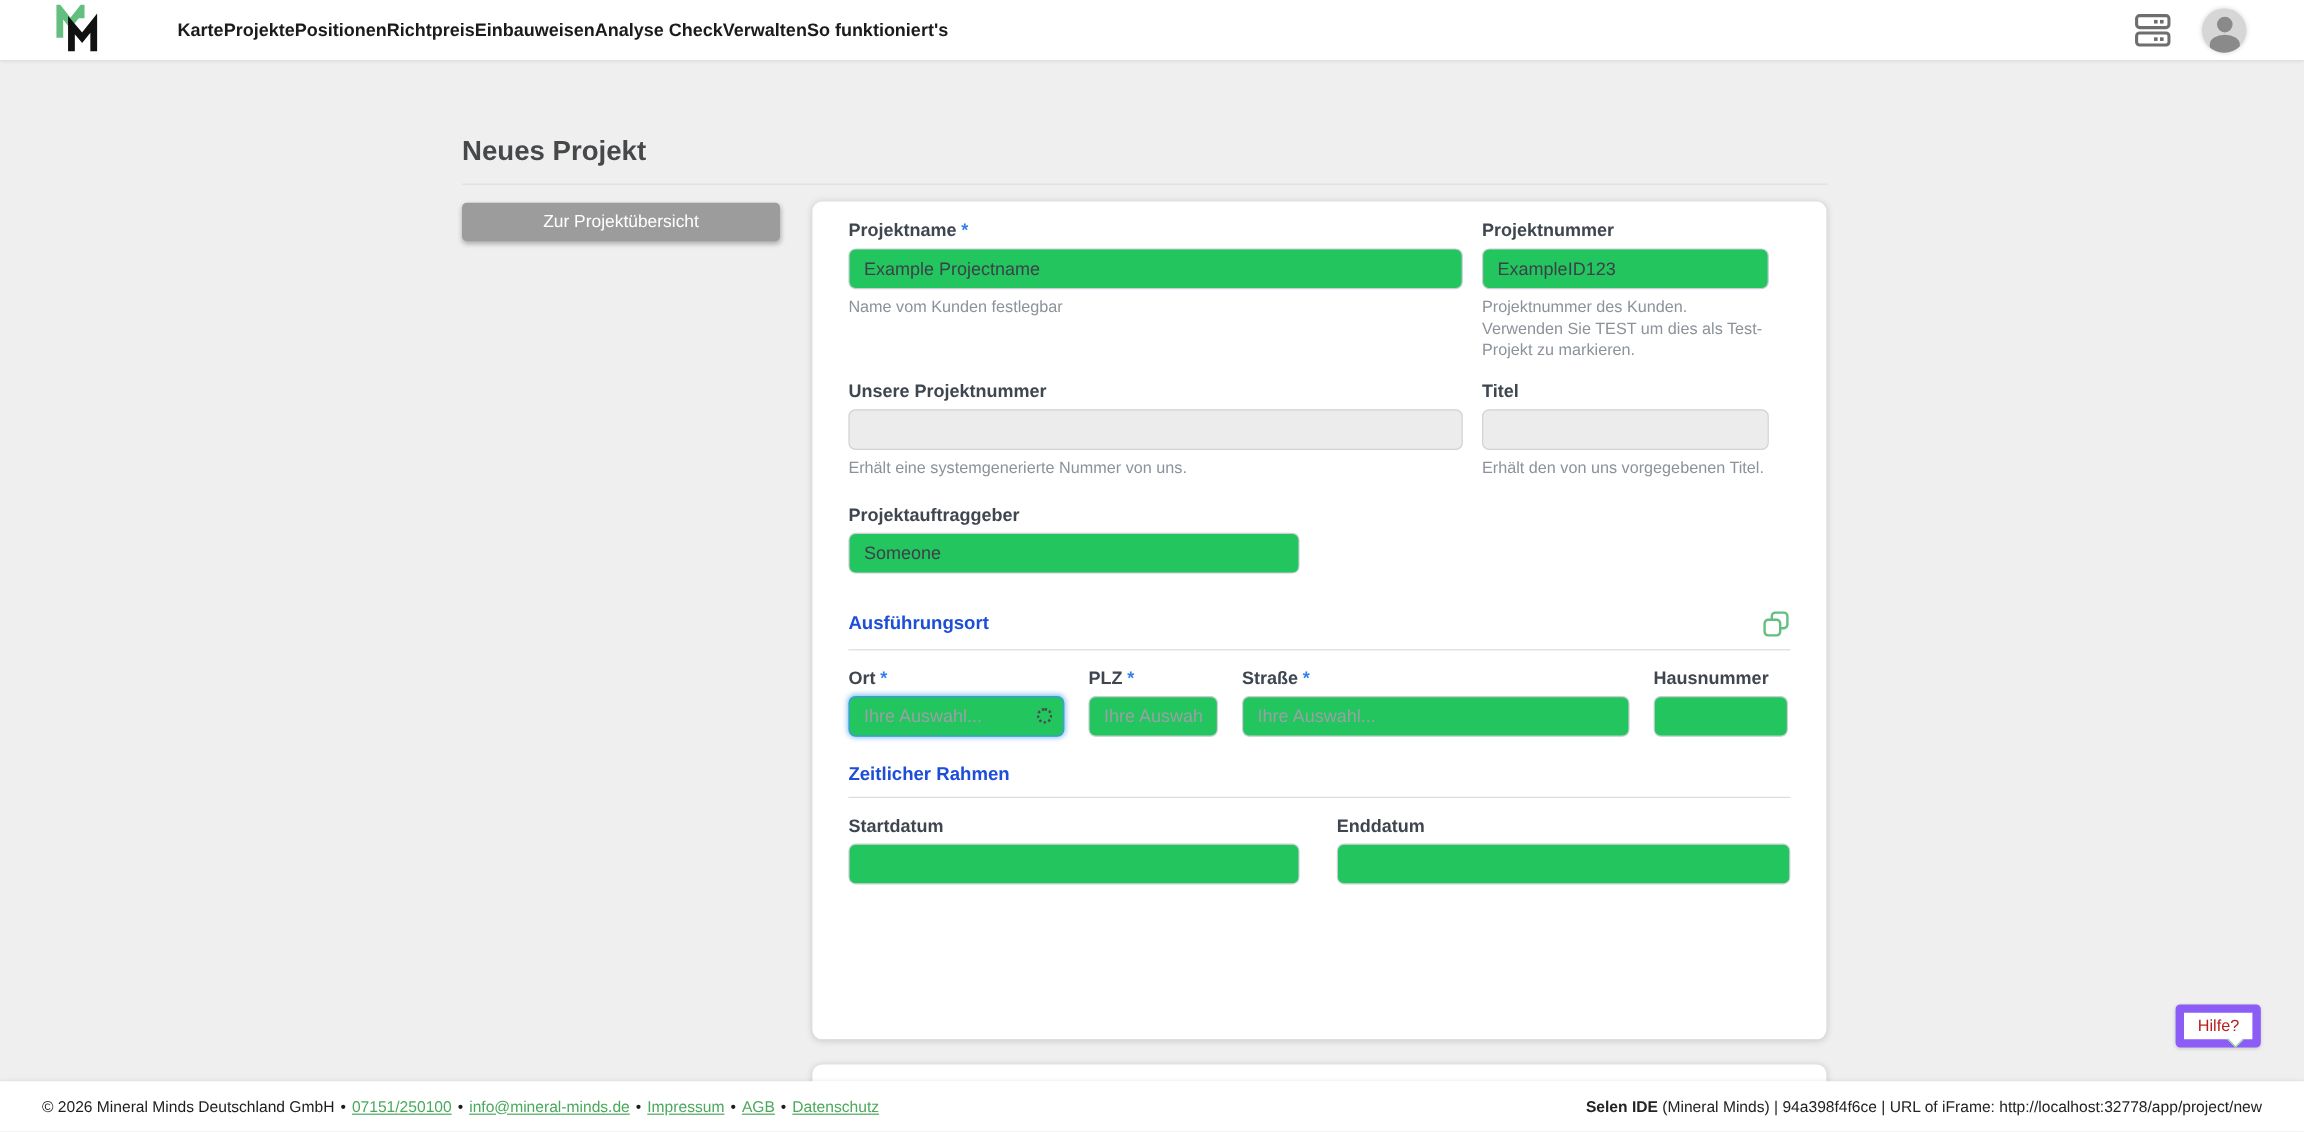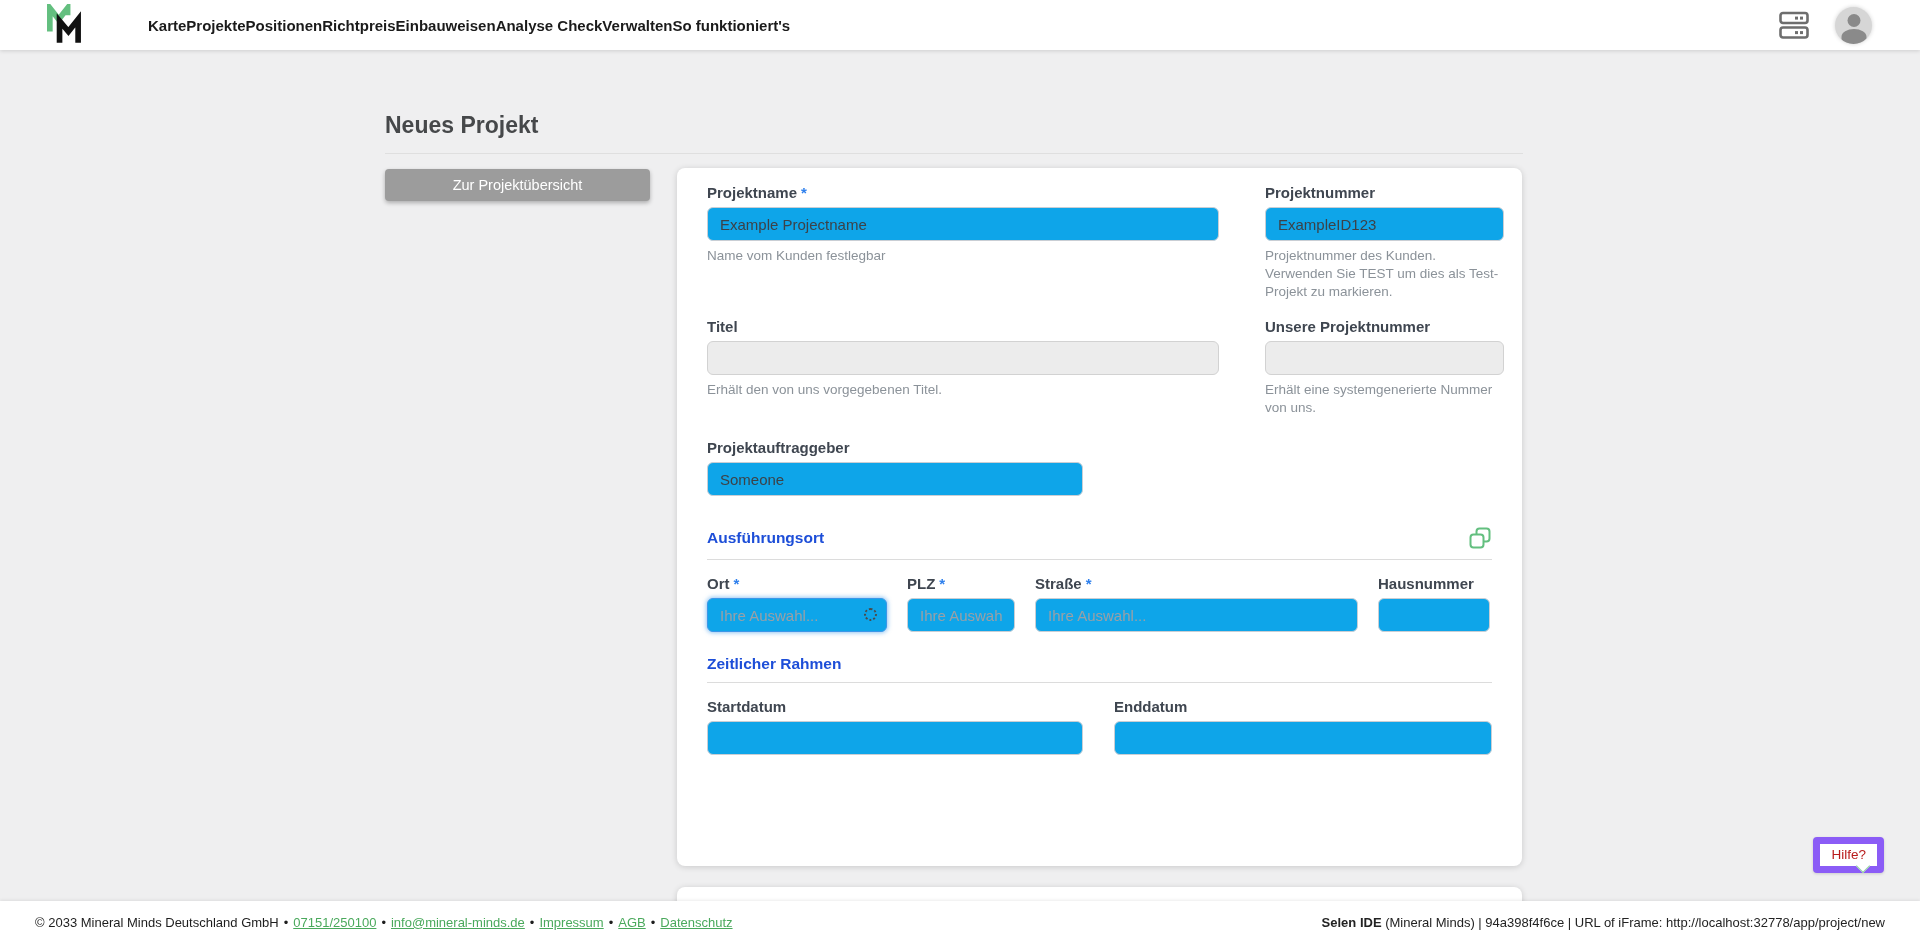--- a/index.html
+++ b/index.html
@@ -51,29 +51,29 @@
   .card{
     position:absolute;left:677px;top:168px;width:845px;height:698px;
     background:#ffffff;border-radius:8px;box-shadow:0 1px 6px rgba(0,0,0,.16);
     padding:16px 30px 20px 30px;z-index:5;
   }
   .card-next{
     position:absolute;left:677px;top:887px;width:845px;height:40px;
     background:#ffffff;border-radius:8px;box-shadow:0 1px 6px rgba(0,0,0,.16);z-index:1;
   }
 
-  .grid-a{display:grid;grid-template-columns:512px 239px;column-gap:46px;}
+  .grid-a{display:grid;grid-template-columns:512px 239px;column-gap:16px;}
   .grid-b{display:grid;grid-template-columns:376px 378px;column-gap:31px;}
   .grid-c{display:grid;grid-template-columns:180px 108px 323px 112px;column-gap:20px;}
 
   .field label{display:block;font-size:15px;font-weight:700;color:#3f4650;margin-bottom:6px;white-space:nowrap;}
   .req{color:var(--required-blue);margin-left:4px;font-weight:700;}
   .input{
     width:100%;height:34px;border:1px solid #c9ced4;border-radius:6px;
-    padding:0 12px;font-size:15px;font-family:inherit;color:#3c4248;background:#0ea5e9;outline:none;
+    padding:0 12px;font-size:15px;font-family:inherit;color:#3c4248;background:#22c55e;outline:none;
   }
   .input::placeholder{color:#9aa0a6;}
   .input.disabled{background:#ececec;border-color:#d2d2d2;}
   .input.focused{border-color:var(--focus-blue);box-shadow:0 0 4px 1px rgba(59,151,232,.55);}
   .helper{font-size:13.5px;color:#8b9299;line-height:1.32;margin-top:6px;}
   .helper .lighter{color:#b9bec3;}
 
   .select{
     width:100%;height:34px;border:1px solid #c9ced4;border-radius:6px;
     padding:0 12px;font-size:15px;color:#3c4248;background:#fff;
@@ -179,28 +179,28 @@
     </div>
     <div class="field">
       <label><span>Projektnummer</span></label>
       <input class="input" value="ExampleID123" style="">
       <div class="helper">Projektnummer des Kunden. Verwenden Sie TEST um dies als Test-Projekt zu markieren.</div>
     </div>
   </div>
 
   <div class="grid-a mt18">
     <div class="field">
+      <label><span>Unsere Projektnummer</span></label>
+      <input class="input disabled" disabled="" value="" style="">
+      <div class="helper">Erhält eine systemgenerierte Nummer von uns.</div>
+    </div>
+    <div class="field">
       <label><span>Titel</span></label>
       <input class="input disabled" disabled="" value="" style="">
       <div class="helper">Erhält den von uns vorgegebenen Titel.</div>
-    </div>
-    <div class="field">
-      <label><span>Unsere Projektnummer</span></label>
-      <input class="input disabled" disabled="" value="" style="">
-      <div class="helper">Erhält eine systemgenerierte Nummer von uns.</div>
     </div>
   </div>
 
   <div class="grid-b mt22">
     <div class="field">
       <label><span>Projektauftraggeber</span></label>
       <input class="input" value="Someone" style="">
     </div>
   </div>
 
@@ -256,21 +256,21 @@
   </div>
 
 </div>
 
 <div class="card-next"></div>
 
 <div class="help-bubble">Hilfe?</div>
 
 <div class="footer">
   <div class="footer-left">
-    <span>© 2033 Mineral Minds Deutschland GmbH</span>
+    <span>© 2026 Mineral Minds Deutschland GmbH</span>
     <span class="footer-sep">•</span>
     <a class="footer-link">07151/250100</a>
     <span class="footer-sep">•</span>
     <a class="footer-link">info@mineral-minds.de</a>
     <span class="footer-sep">•</span>
     <a class="footer-link">Impressum</a>
     <span class="footer-sep">•</span>
     <a class="footer-link">AGB</a>
     <span class="footer-sep">•</span>
     <a class="footer-link">Datenschutz</a>

